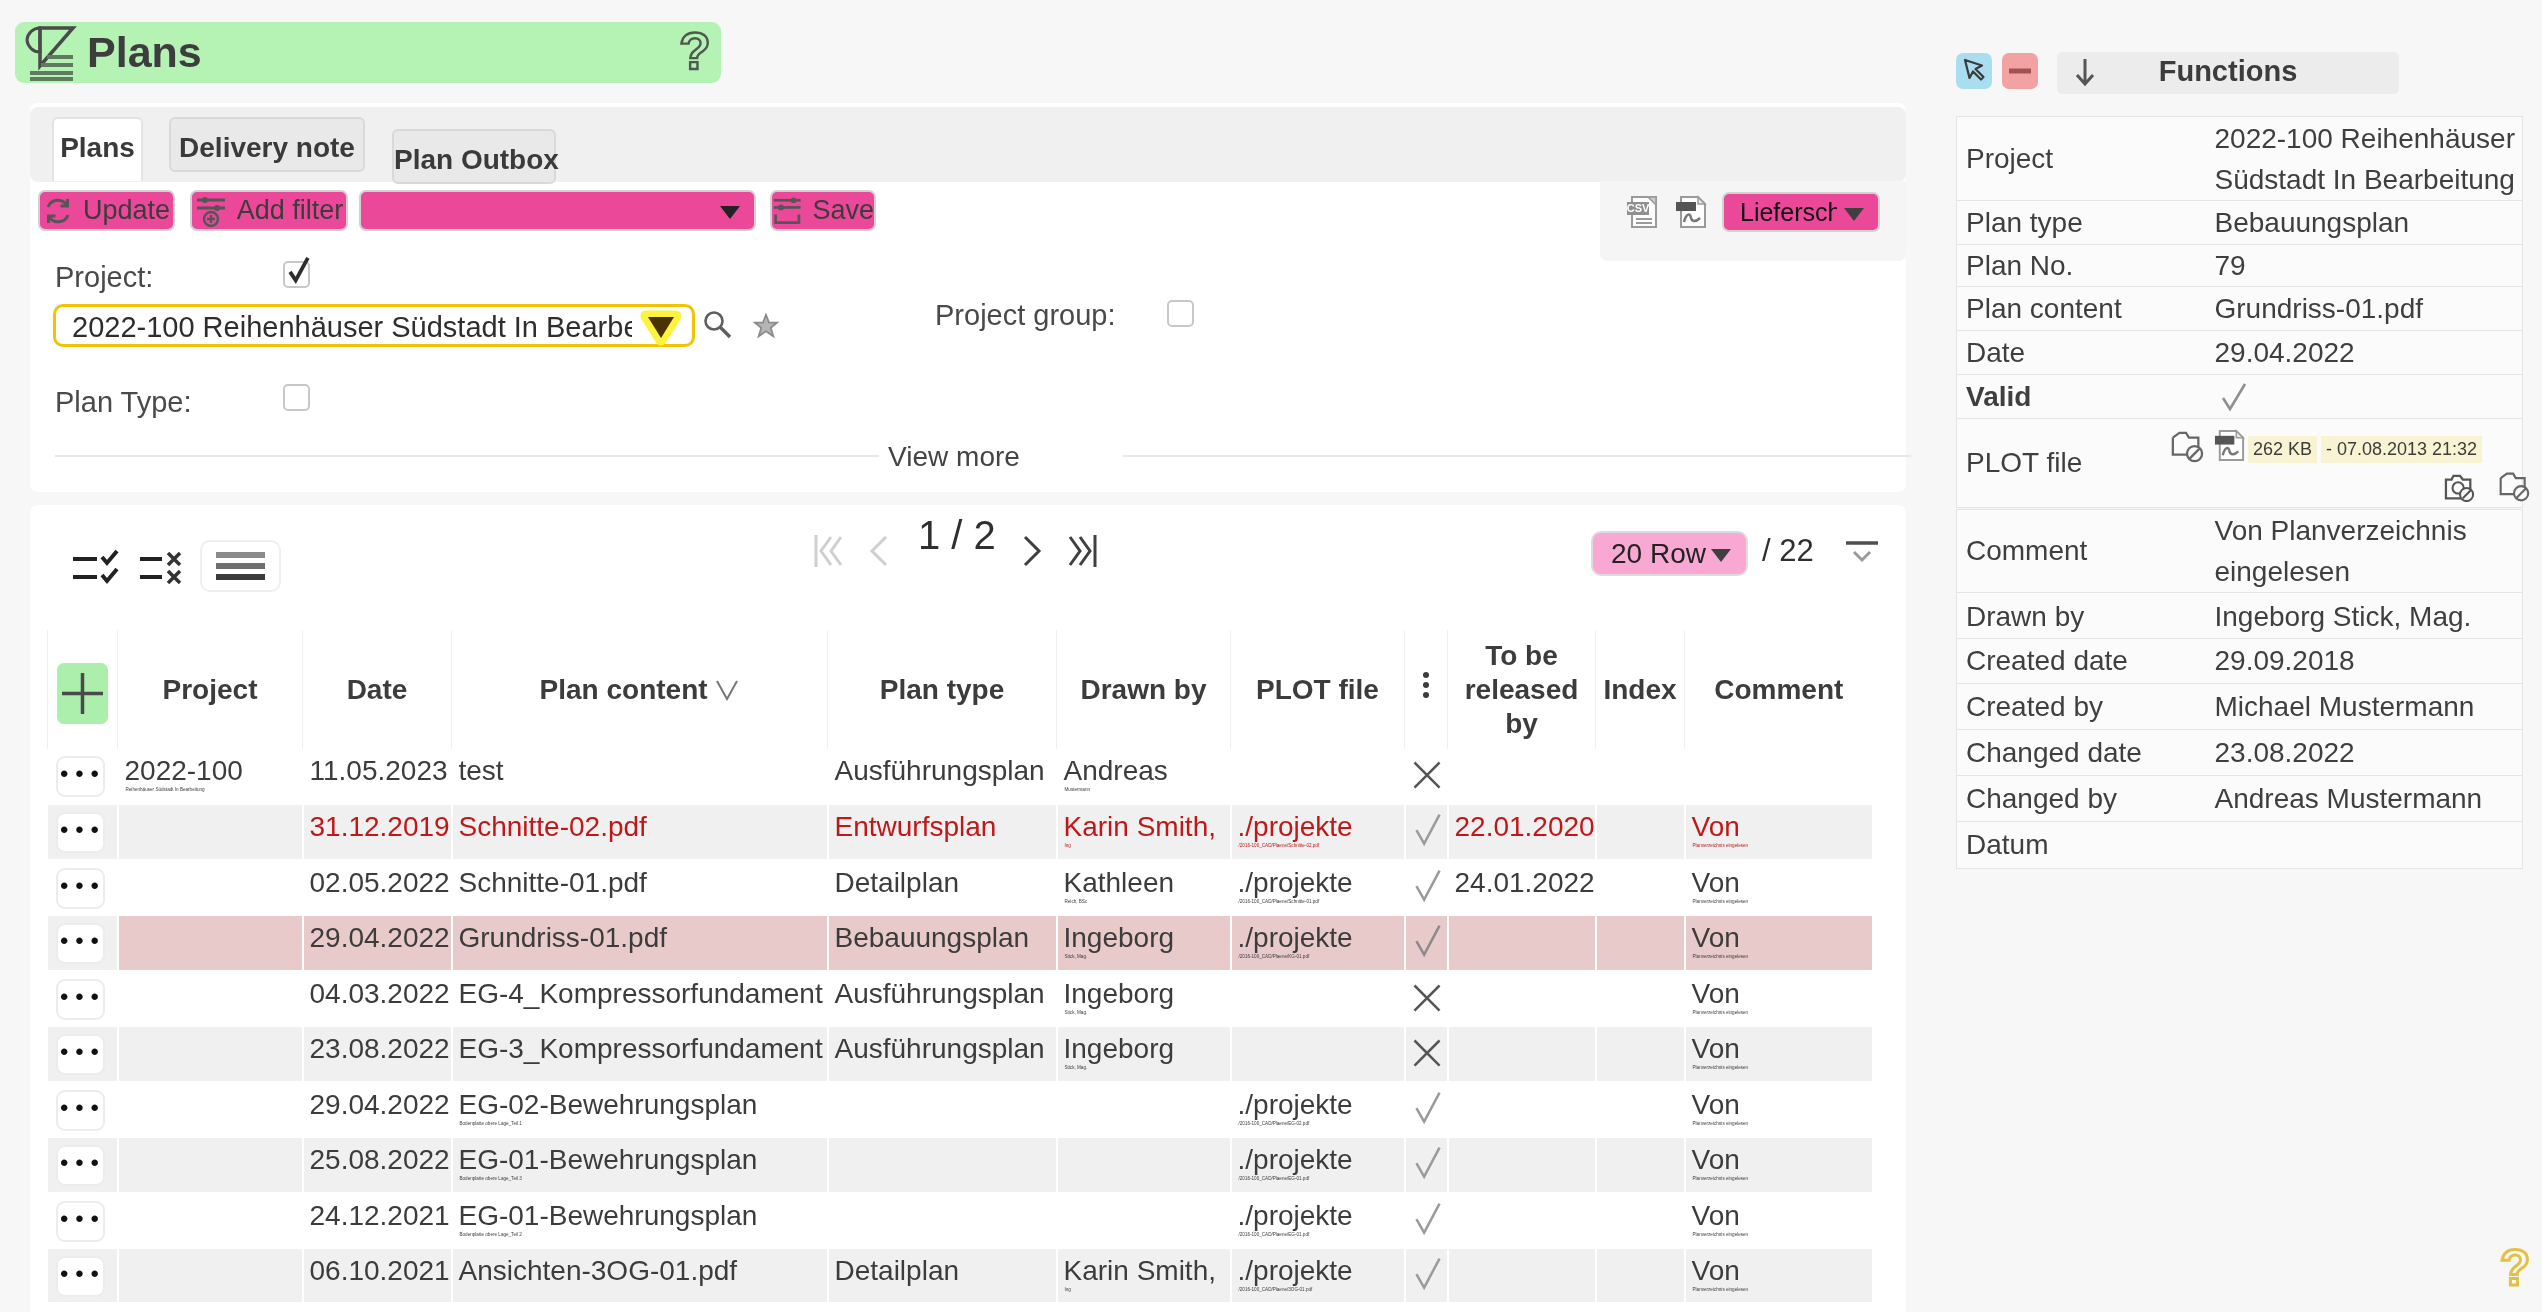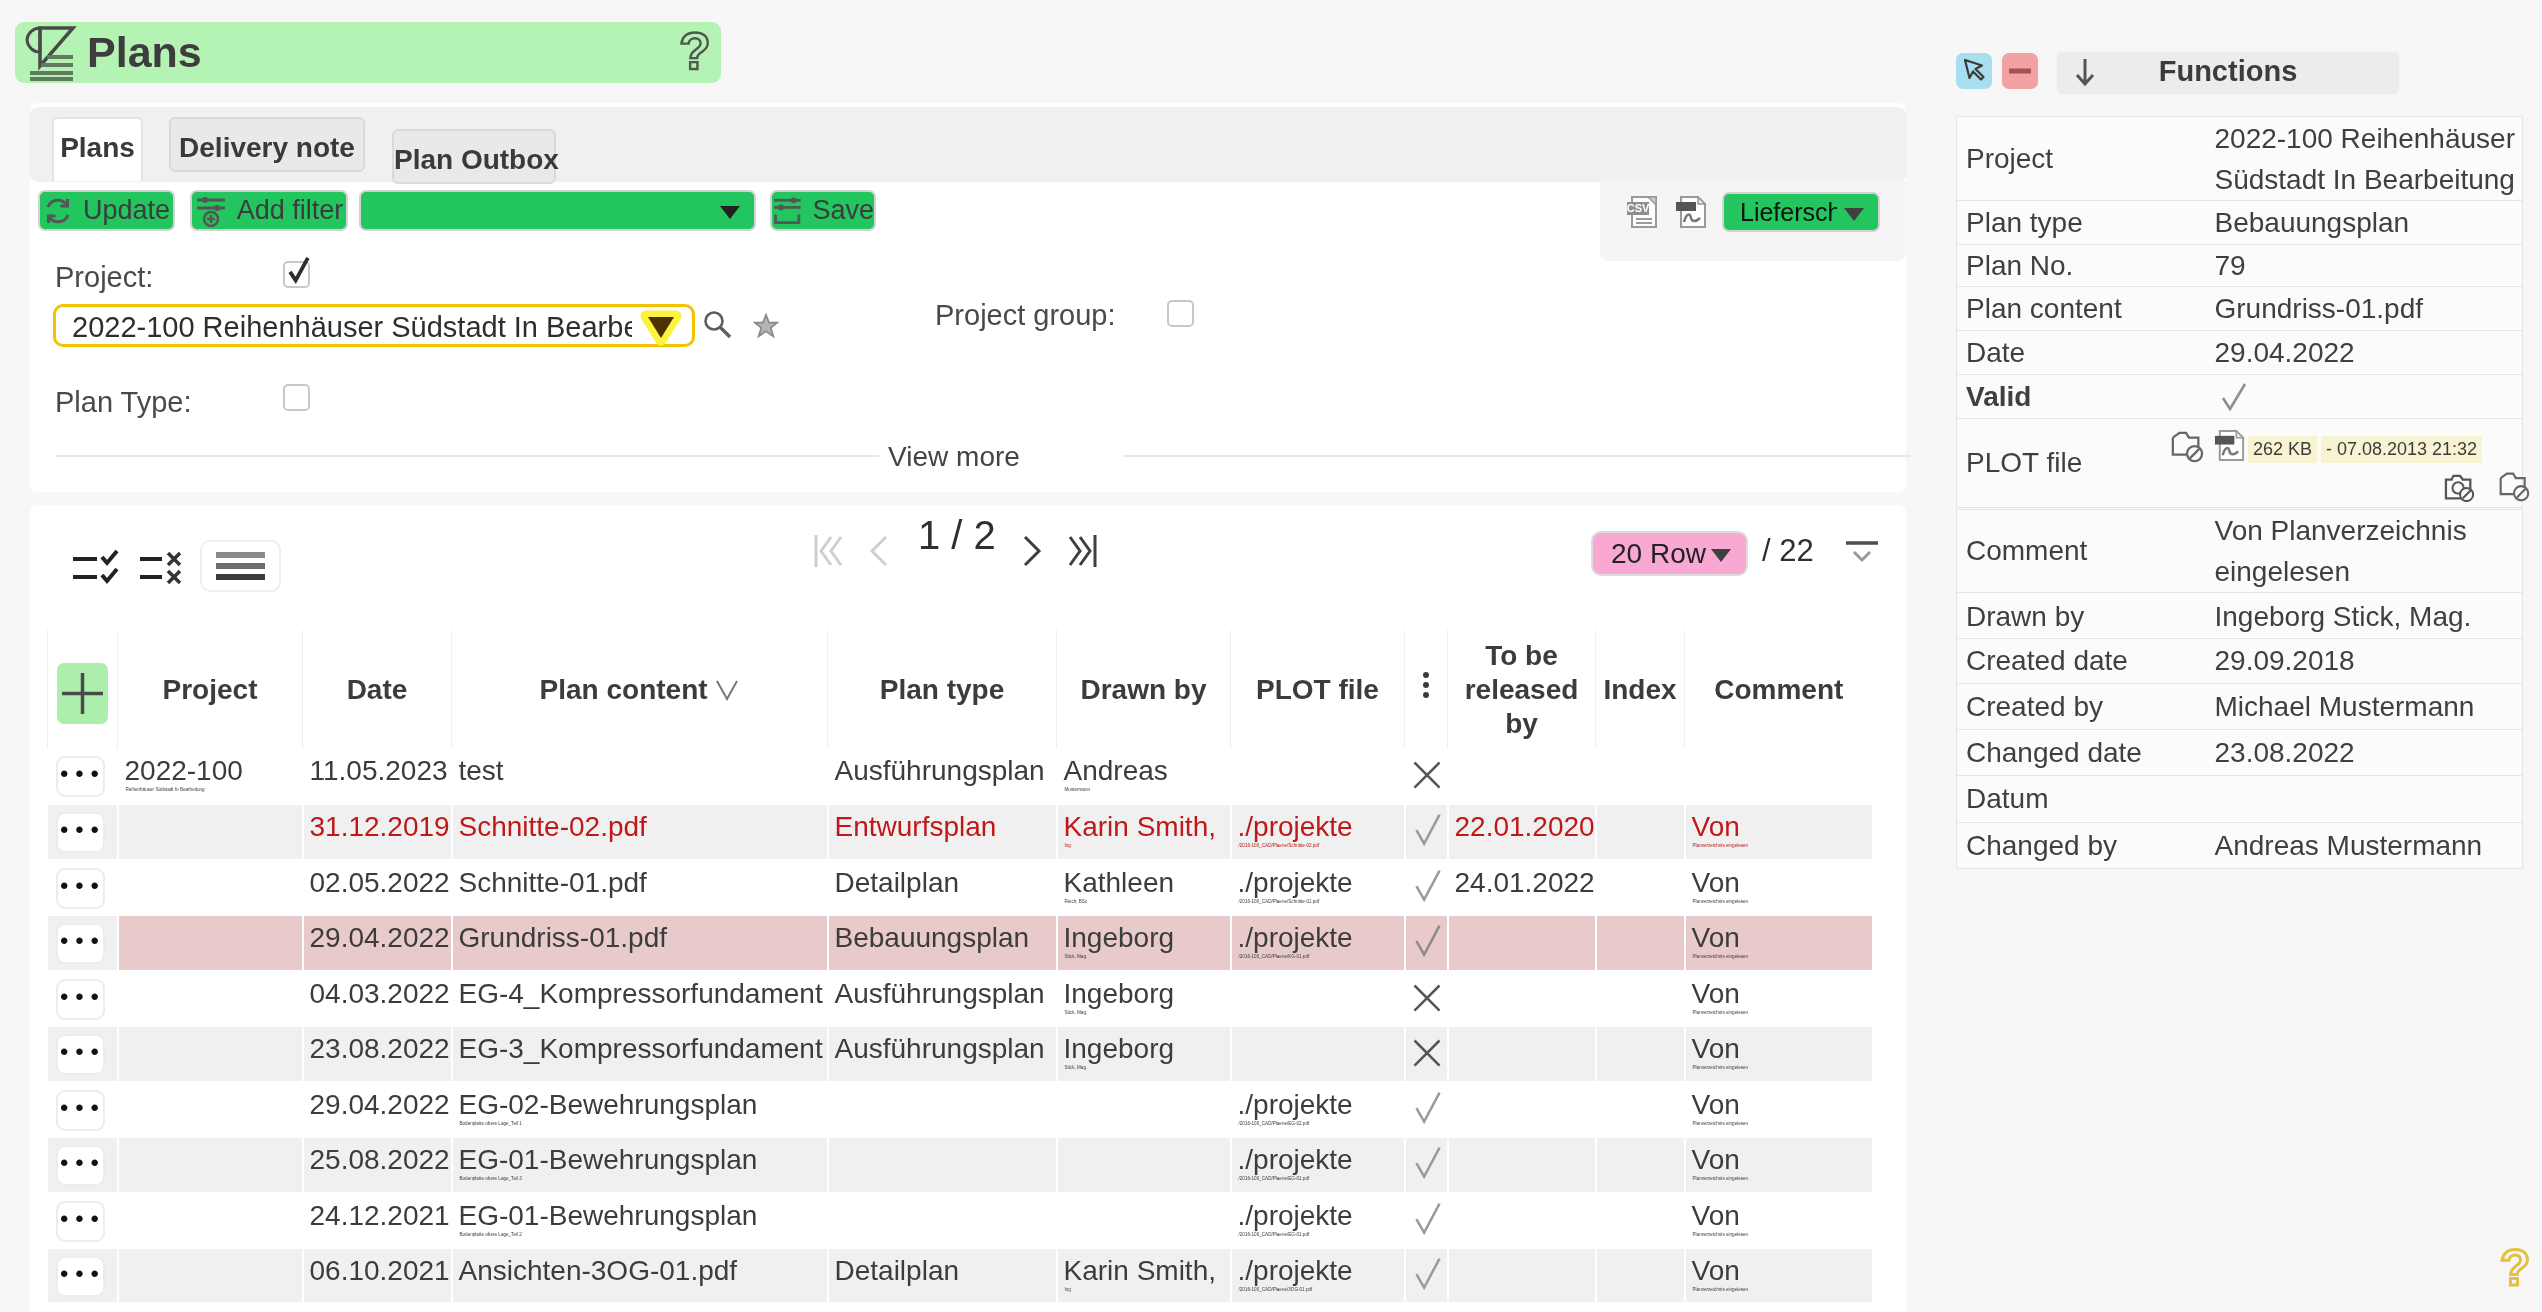--- a/index.html
+++ b/index.html
@@ -16,21 +16,21 @@
 
 .filtercard { left:30px; top:103px; width:1876px; height:389px; background:#ffffff; border-radius:8px; }
 .tablecard { left:30px; top:505px; width:1876px; height:807px; background:#ffffff; border-radius:8px 8px 0 0; }
 
 
 .tabstrip { left:0px; top:4px; width:1876px; height:75px; background:#f0f0f0; border-radius:8px; }
 .tab { position:absolute; top:14px; height:55px; background:#e9e9e9; border:2px solid #d9d9d9; border-radius:6px; font-size:28px; font-weight:bold; color:#3a3a3a; text-align:center; line-height:58px; white-space:nowrap; }
 .tab.active { background:#ffffff; border-color:#e3e3e3; height:64px; border-bottom:none; border-radius:6px 6px 0 0; }
 
 
-.btn { position:absolute; background:#22c55e; border:2px solid #d2d2d2; border-radius:7px; font-size:27px; color:#3c3c3c; display:flex; align-items:center; justify-content:center; gap:10px; }
+.btn { position:absolute; background:#ec4899; border:2px solid #d2d2d2; border-radius:7px; font-size:27px; color:#3c3c3c; display:flex; align-items:center; justify-content:center; gap:10px; }
 .rightgray { left:1570px; top:78px; width:306px; height:80px; background:#f5f5f5; border-radius:0 0 8px 8px; }
 
 
 .flabel { position:absolute; font-size:29px; color:#4a4a4a; }
 .checkbox { position:absolute; width:27px; height:27px; background:#fff; border:2px solid #c8c8c8; border-radius:5px; }
 .projselect { position:absolute; left:23px; top:201px; width:642px; height:43px; background:#fff; border:3px solid #f0c402; border-radius:10px; }
 .projselect .ptext { position:absolute; left:16px; top:4px; font-size:29px; color:#2e2e2e; white-space:nowrap; overflow:hidden; width:560px; }
 
 .viewmore-line { position:absolute; top:352px; height:2px; background:#e8e8e8; }
 .viewmore { position:absolute; top:338px; left:849px; width:150px; font-size:28px; color:#444; background:#fff; text-align:center; }
@@ -699,26 +699,26 @@
         <td class="v">29.09.2018</td>
       </tr>
   <tr style="height:46px;">
         <td>Created by</td>
         <td class="v">Michael Mustermann</td>
       </tr>
   <tr style="height:46px;">
         <td>Changed date</td>
         <td class="v">23.08.2022</td>
       </tr>
+  <tr style="height:46px;">
+        <td>Changed by</td>
+        <td class="v">Andreas Mustermann</td>
+      </tr>
   <tr style="height:47px;">
         <td>Datum</td>
         <td class="v"></td>
       </tr>
-  <tr style="height:46px;">
-        <td>Changed by</td>
-        <td class="v">Andreas Mustermann</td>
-      </tr>
 </tbody>
   </table>
 
 <svg class="abs" style="left:2499px; top:1243px;" width="32" height="52" viewBox="0 0 32 52">
   <text x="16" y="42" font-size="50" font-weight="bold" text-anchor="middle" fill="none" stroke="#e4c043" stroke-width="3" font-family="Liberation Sans">?</text>
 </svg>
 
 </body></html>

